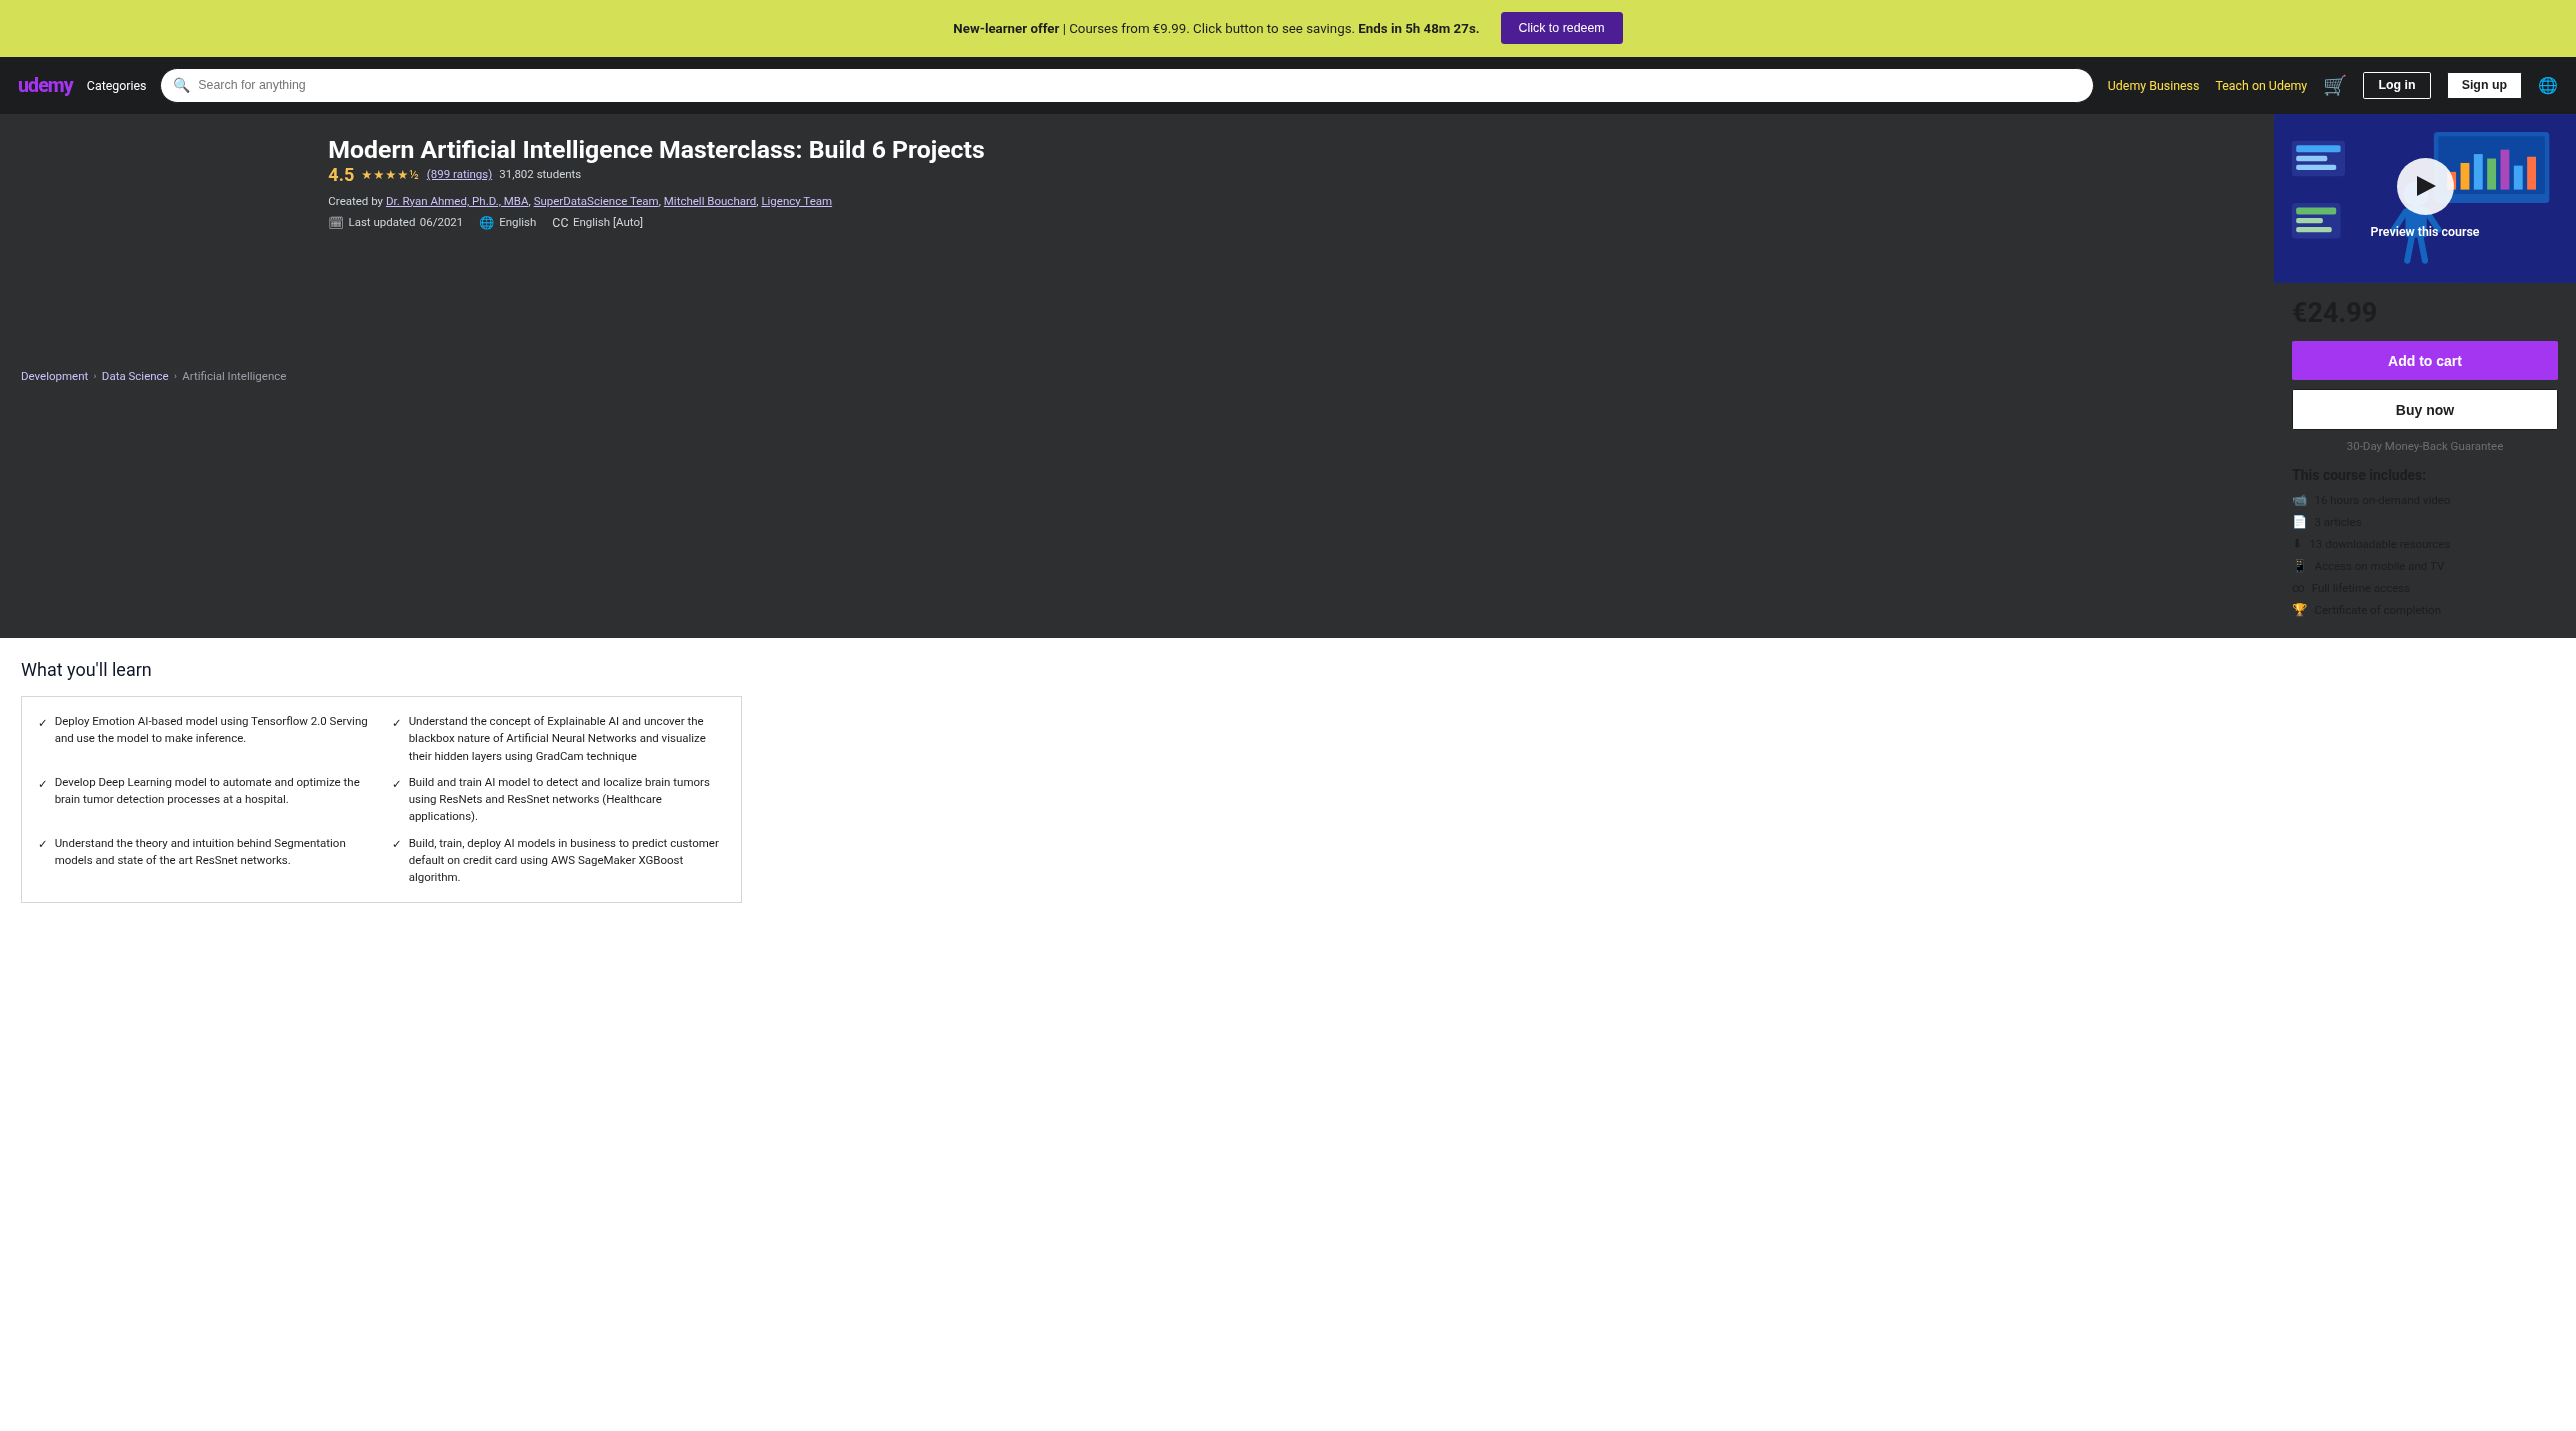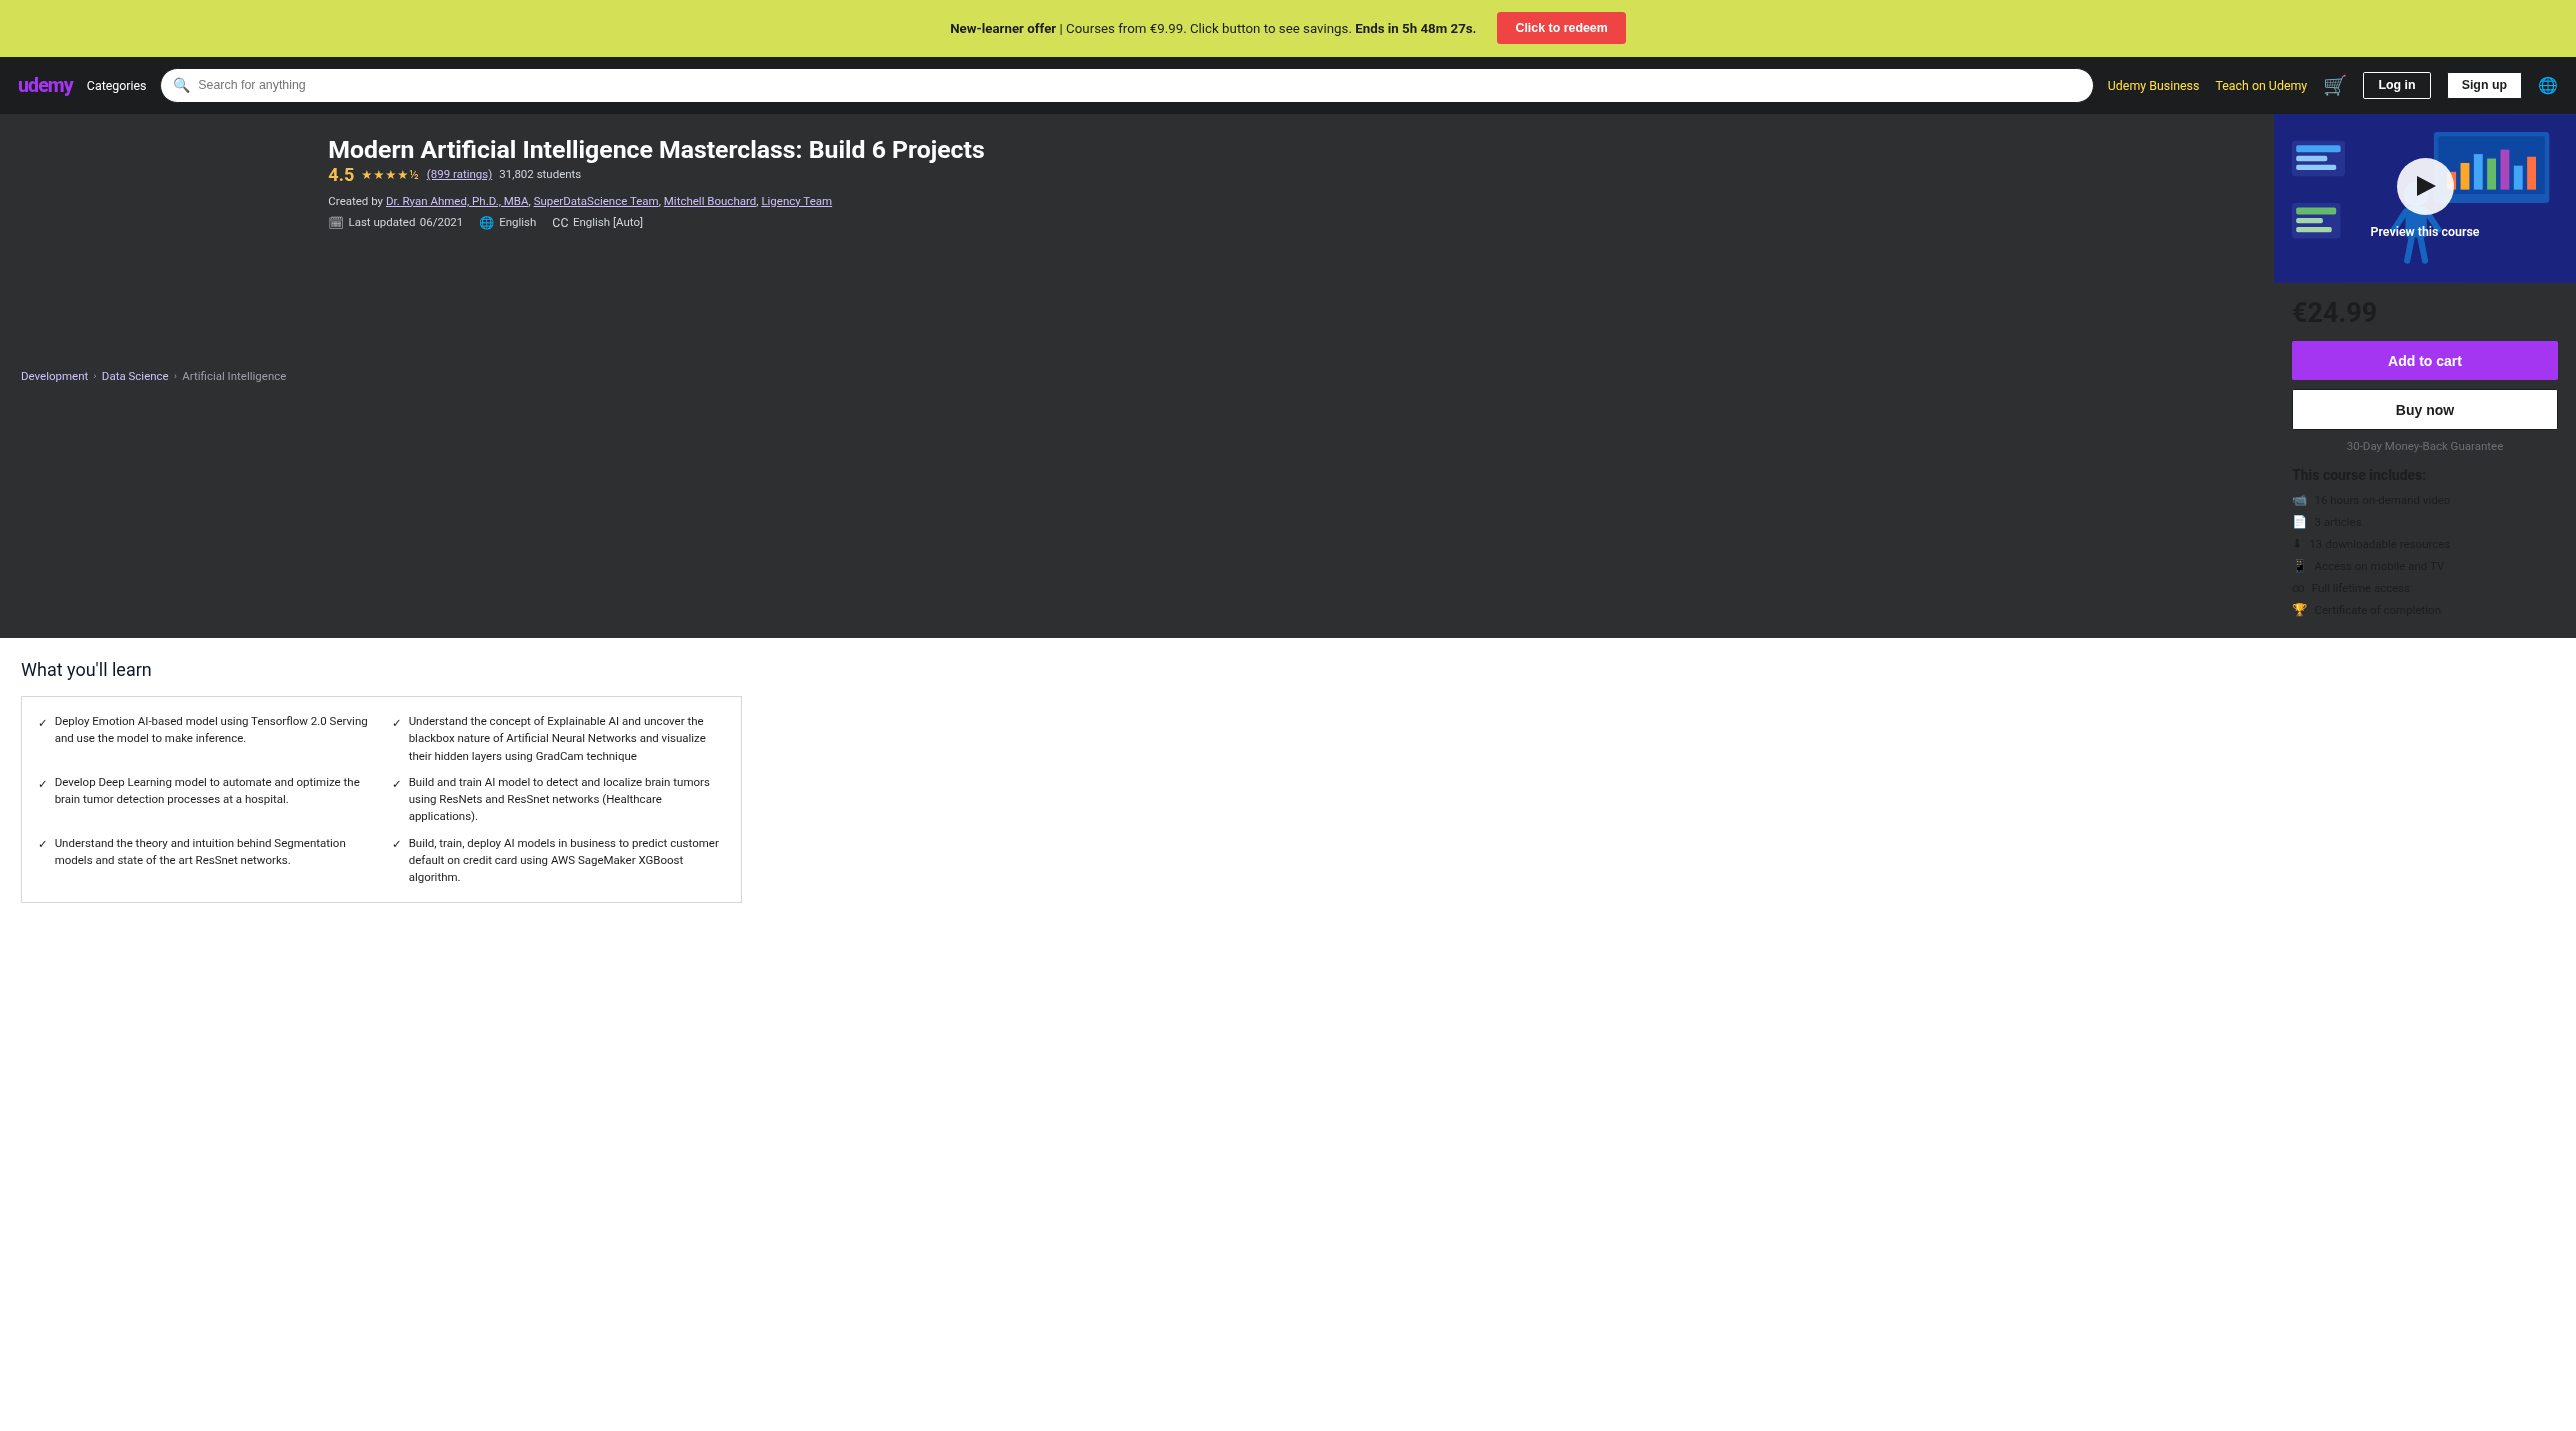--- a/index.html
+++ b/index.html
@@ -8,27 +8,27 @@
     
     .banner {
       background: #d4e157;
       text-align: center;
       padding: 12.4px 18px;
       font-size: 13.3px;
       color: #1c1d1f;
     }
     .banner strong { font-weight: 700; }
     .banner-btn {
-      background: #ef4444;
+      background: #4c1d95;
       color: #fff;
       border: none;
       padding: 9px 18px;
       border-radius: 3.5px;
       font-size: 12.4px;
-      font-weight: 700;
+      font-weight: 400;
       cursor: pointer;
       margin-left: 14px;
       white-space: nowrap;
     }
     .banner-inner { display: inline-flex; align-items: center; gap: 7px; }
 
     
     .header {
       background: #1c1d1f;
       display: flex;

